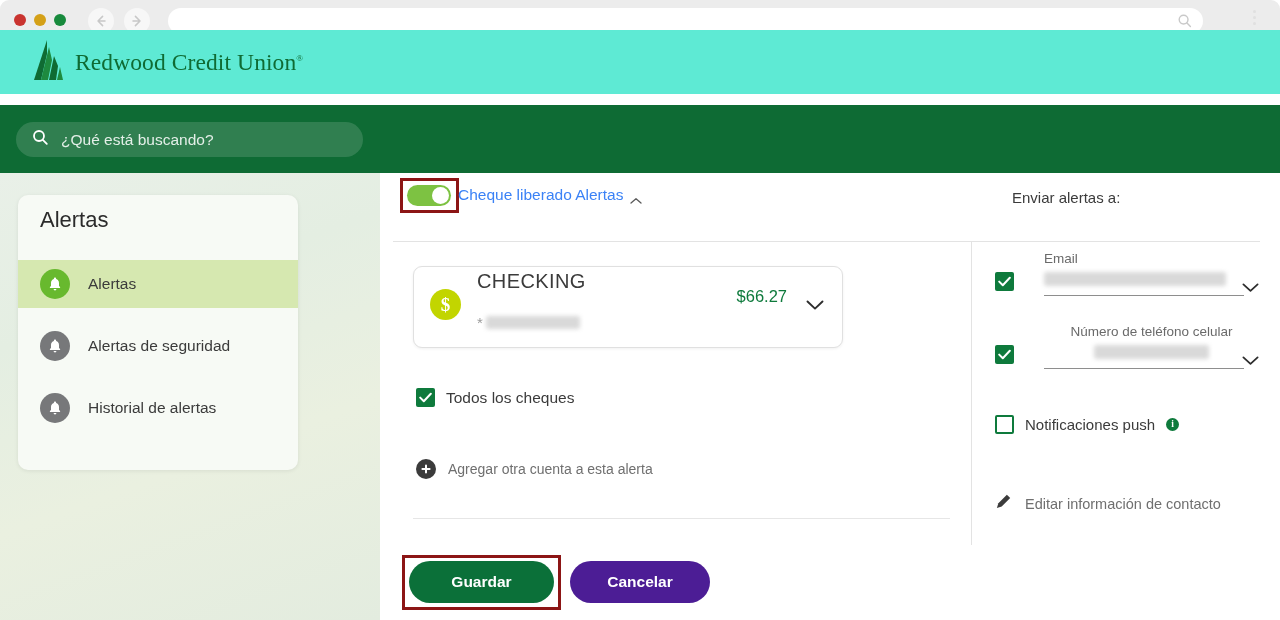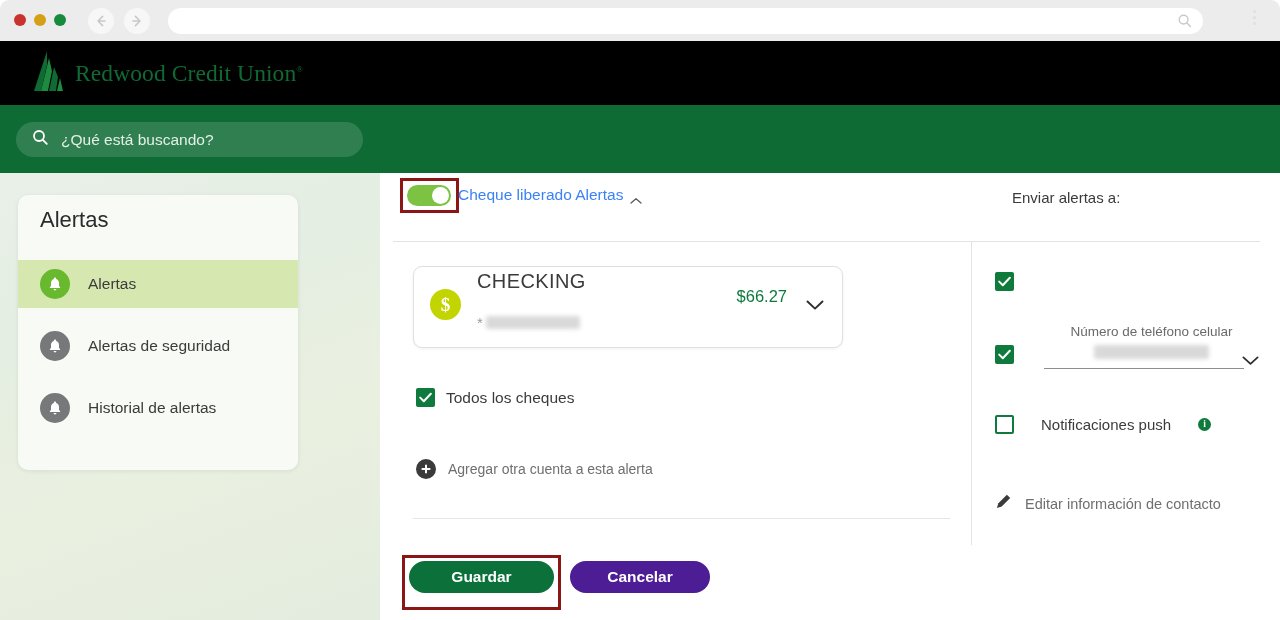--- a/index.html
+++ b/index.html
@@ -37,22 +37,22 @@
   }
   .url-search-icon { position: absolute; right: 10px; top: 5px; }
   .kebab {
     position: absolute; top: 10px; right: 24px;
     display: flex; flex-direction: column; gap: 3px; align-items: center;
   }
   .kebab i { display: block; width: 3px; height: 3px; border-radius: 50%; background: #e0e0e0; }
 
   
   .logo-band {
-    position: absolute; top: 41px; left: 0; width: 1280px; height: 64px;
-    background: #000000;
+    position: absolute; top: 30px; left: 0; width: 1280px; height: 64px;
+    background: #5eead4;
   }
   .logo { position: absolute; left: 33px; top: 10px; display: flex; align-items: center; gap: 10px; }
   .logo-mark { width: 32px; height: 44px; }
   .logo-text {
     font-family: "Liberation Serif", serif;
     font-size: 23.5px; color: #0f6b33; letter-spacing: .1px; white-space: nowrap;
   }
   .logo-tm { font-size: 9px; vertical-align: super; }
 
   
@@ -212,41 +212,41 @@
   .contact-field .flabel { font-size: 13.5px; color: #6a6a6a; display: block; margin-bottom: 6px; }
   .contact-field .fvalue { height: 15px; display: block; }
   .contact-field .underline {
     position: absolute; left: 0; bottom: -9px; width: 200px; height: 1px; background: #8e8e8e;
   }
   .contact-field .fchev { position: absolute; right: 0; top: 28px; }
   .row-email { left: 615px; top: 78px; }
   .row-phone { left: 615px; top: 151px; text-align: center; }
 
   .push-row {
-    position: absolute; left: 615px; top: 242px; display: flex; align-items: center; gap: 27px;
+    position: absolute; left: 615px; top: 242px; display: flex; align-items: center; gap: 11px;
   }
   .push-row .lbl { font-size: 15px; color: #3b3b3b; }
   .info-icon {
     width: 13px; height: 13px; border-radius: 50%; background: #0e7a3c;
     color: #fff; font-size: 9.5px; font-weight: bold; line-height: 13px; text-align: center;
     font-family: "Liberation Serif", serif;
   }
 
   .edit-contact {
     position: absolute; left: 615px; top: 320px; display: flex; align-items: center; gap: 13px;
   }
   .edit-contact .lbl { font-size: 14.5px; color: #6f6f6f; }
 
   
   .redbox-save {
     position: absolute; left: 22px; top: 382px; width: 159px; height: 55px;
     border: 3px solid #8c1515; background: #fff; box-sizing: border-box;
   }
   .btn {
-    position: absolute; height: 32px; border: none; border-radius: 21px;
+    position: absolute; height: 42px; border: none; border-radius: 21px;
     color: #fff; font-size: 15.5px; font-weight: bold; cursor: pointer;
     font-family: "Liberation Sans", sans-serif;
   }
   .btn-save { left: 29px; top: 388px; width: 145px; background: #0b7039; }
   .btn-cancel { left: 190px; top: 388px; width: 140px; background: #4c1d95; }
 </style>
 </head>
 <body>
 
 <div class="screen">
@@ -432,42 +432,54 @@
     <div class="hr-bottom"></div>
 
     <div class="send-title">Enviar alertas a:</div>
 
     <div class="contact-row row-email">
       <span class="cb checked">
         <svg width="13" height="11" viewBox="0 0 13 11">
           <path d="M1.2 5.6l3.6 3.6L11.8 1.8" stroke="#fff" stroke-width="2" fill="none" stroke-linecap="round" stroke-linejoin="round"></path>
         </svg>
       </span>
-    </div>
-
-    <div class="contact-row row-phone">
-      <span class="cb checked">
-        <svg width="13" height="11" viewBox="0 0 13 11">
-          <path d="M1.2 5.6l3.6 3.6L11.8 1.8" stroke="#fff" stroke-width="2" fill="none" stroke-linecap="round" stroke-linejoin="round"></path>
-        </svg>
-      </span>
       <span class="contact-field">
-        <span class="flabel">Número de teléfono celular</span>
+        <span class="flabel">Email</span>
         <span class="fvalue">
-          <span class="redact" style="width:115px;height:14px;"></span>
+          <span class="redact" style="width:182px;height:14px;"></span>
         </span>
         <span class="underline"></span>
         <span class="fchev">
           <svg width="17" height="10" viewBox="0 0 17 10">
             <path d="M1.4 1.4L8.5 7.8l7.1-6.4" stroke="#2d2d2d" stroke-width="1.8" fill="none" stroke-linecap="round" stroke-linejoin="round"></path>
           </svg>
         </span>
       </span>
     </div>
 
+    <div class="contact-row row-phone">
+      <span class="cb checked">
+        <svg width="13" height="11" viewBox="0 0 13 11">
+          <path d="M1.2 5.6l3.6 3.6L11.8 1.8" stroke="#fff" stroke-width="2" fill="none" stroke-linecap="round" stroke-linejoin="round"></path>
+        </svg>
+      </span>
+      <span class="contact-field">
+        <span class="flabel">Número de teléfono celular</span>
+        <span class="fvalue">
+          <span class="redact" style="width:115px;height:14px;"></span>
+        </span>
+        <span class="underline"></span>
+        <span class="fchev">
+          <svg width="17" height="10" viewBox="0 0 17 10">
+            <path d="M1.4 1.4L8.5 7.8l7.1-6.4" stroke="#2d2d2d" stroke-width="1.8" fill="none" stroke-linecap="round" stroke-linejoin="round"></path>
+          </svg>
+        </span>
+      </span>
+    </div>
+
     <div class="push-row">
       <span class="cb empty"></span>
       <span class="lbl">Notificaciones push</span>
       <span class="info-icon">i</span>
     </div>
 
     <div class="edit-contact">
       <span>
         <svg width="17" height="17" viewBox="0 0 18 18">
           <path d="M12.6 1.9l3.5 3.5-9 9L2 16l1.6-5.1z" fill="#3b3b3b"></path>

